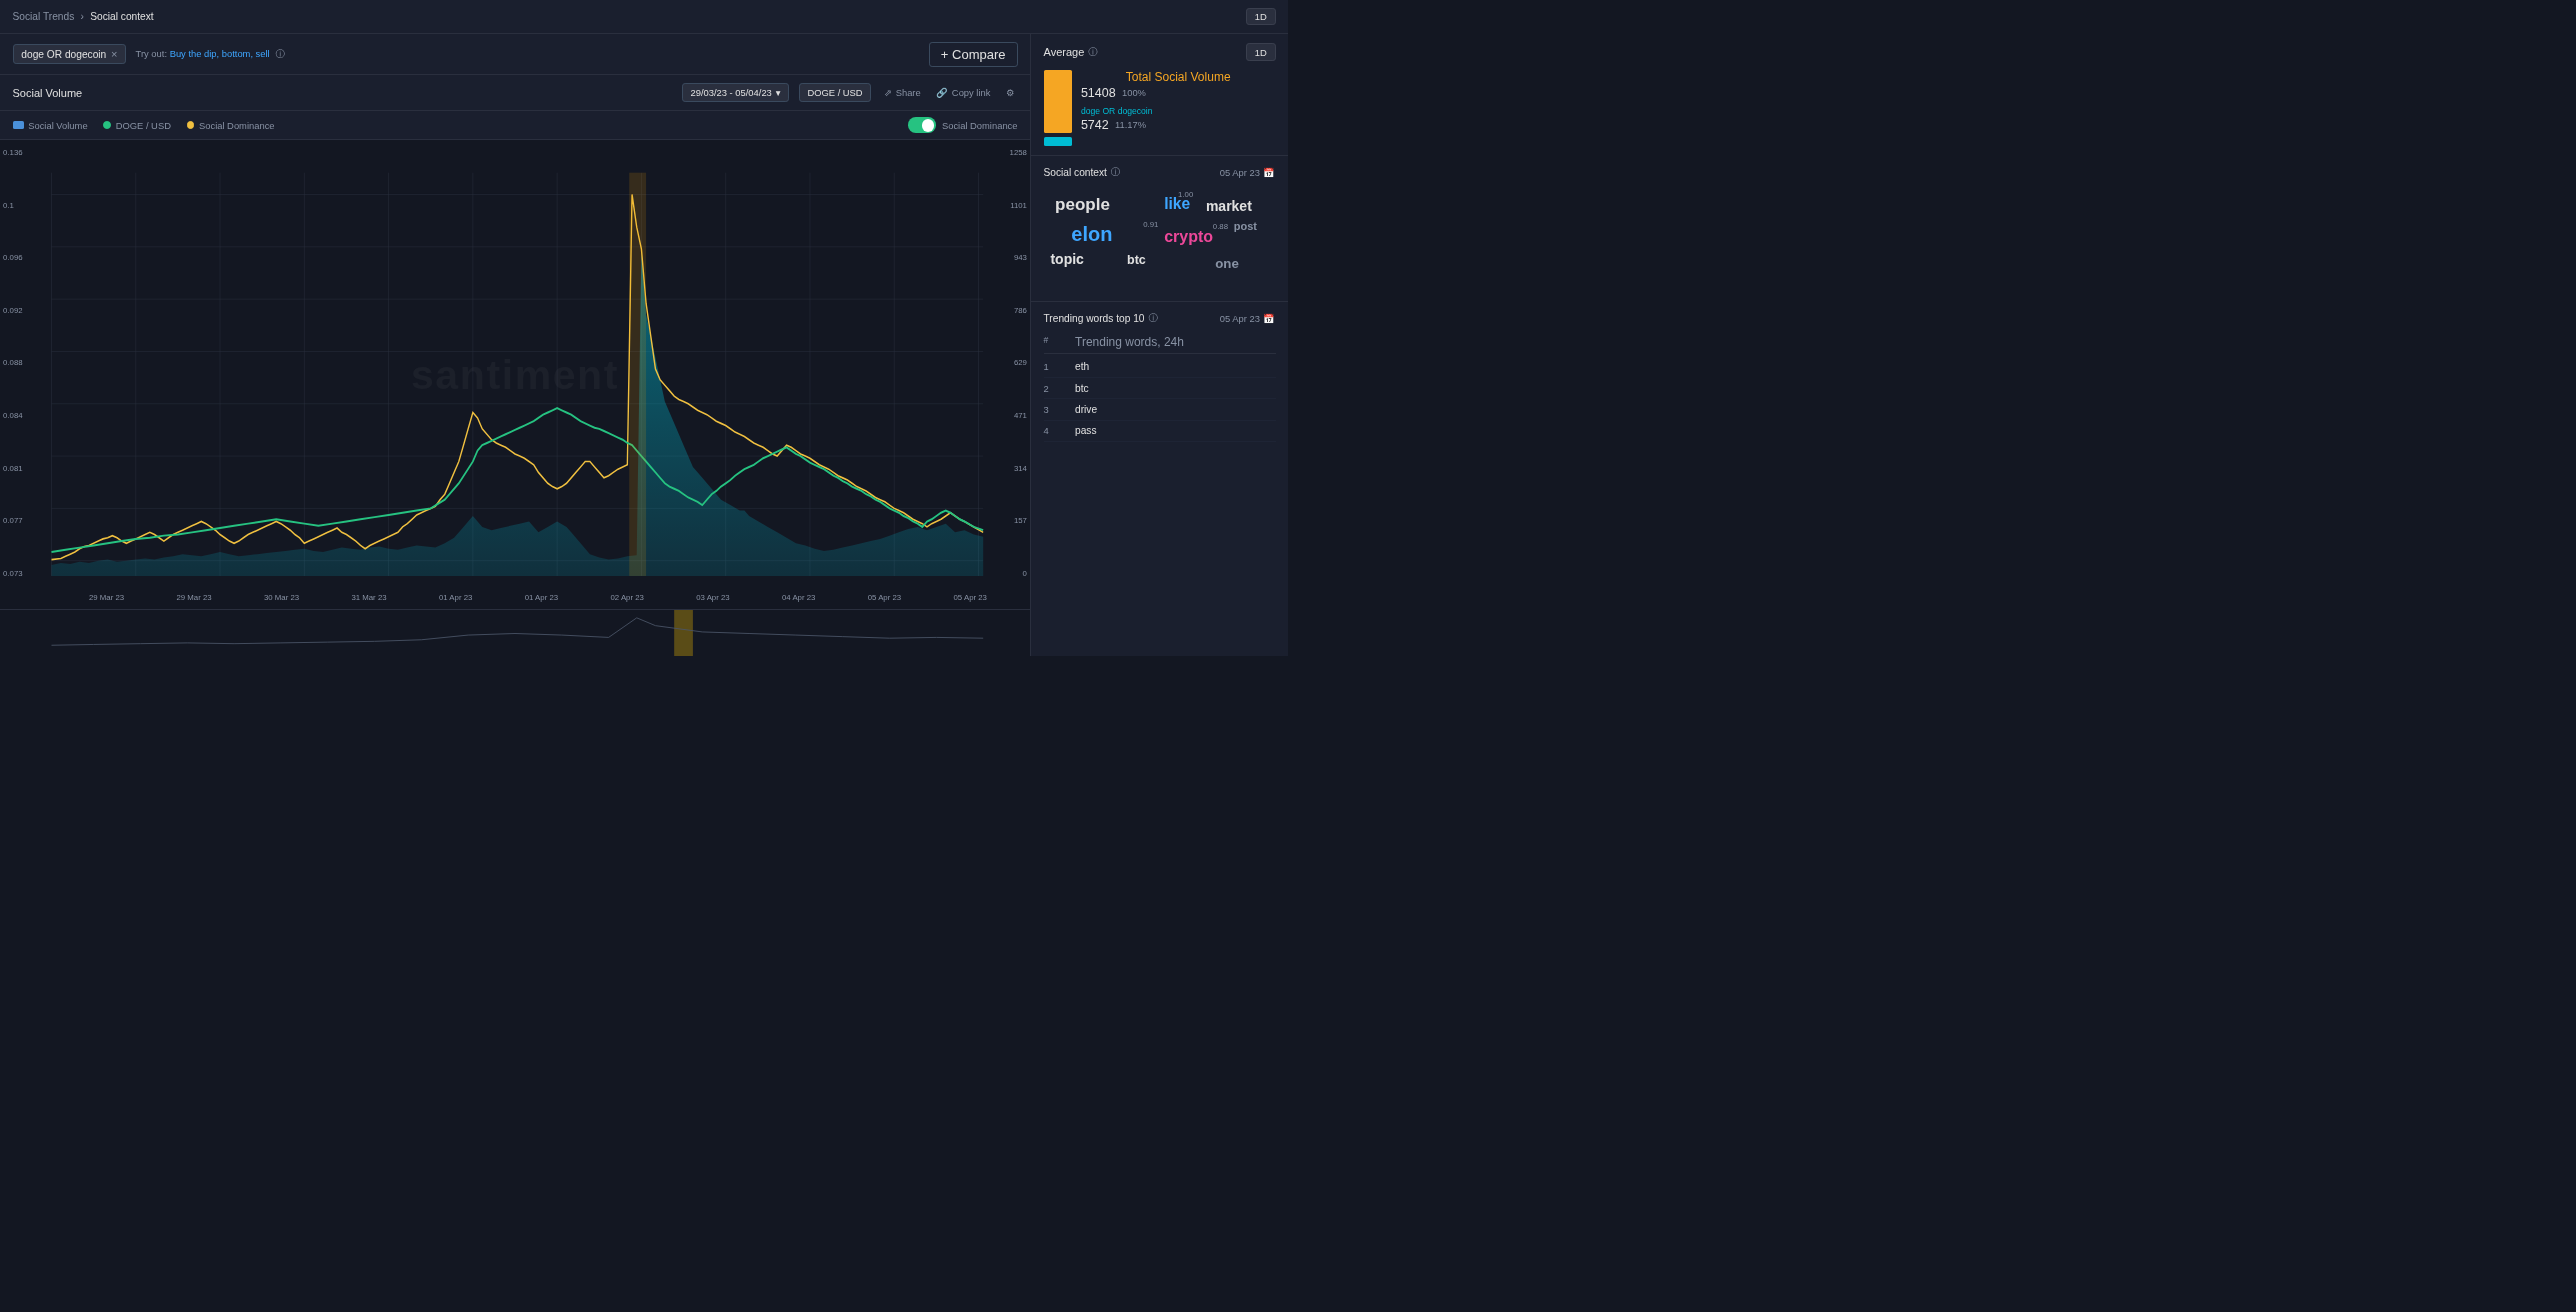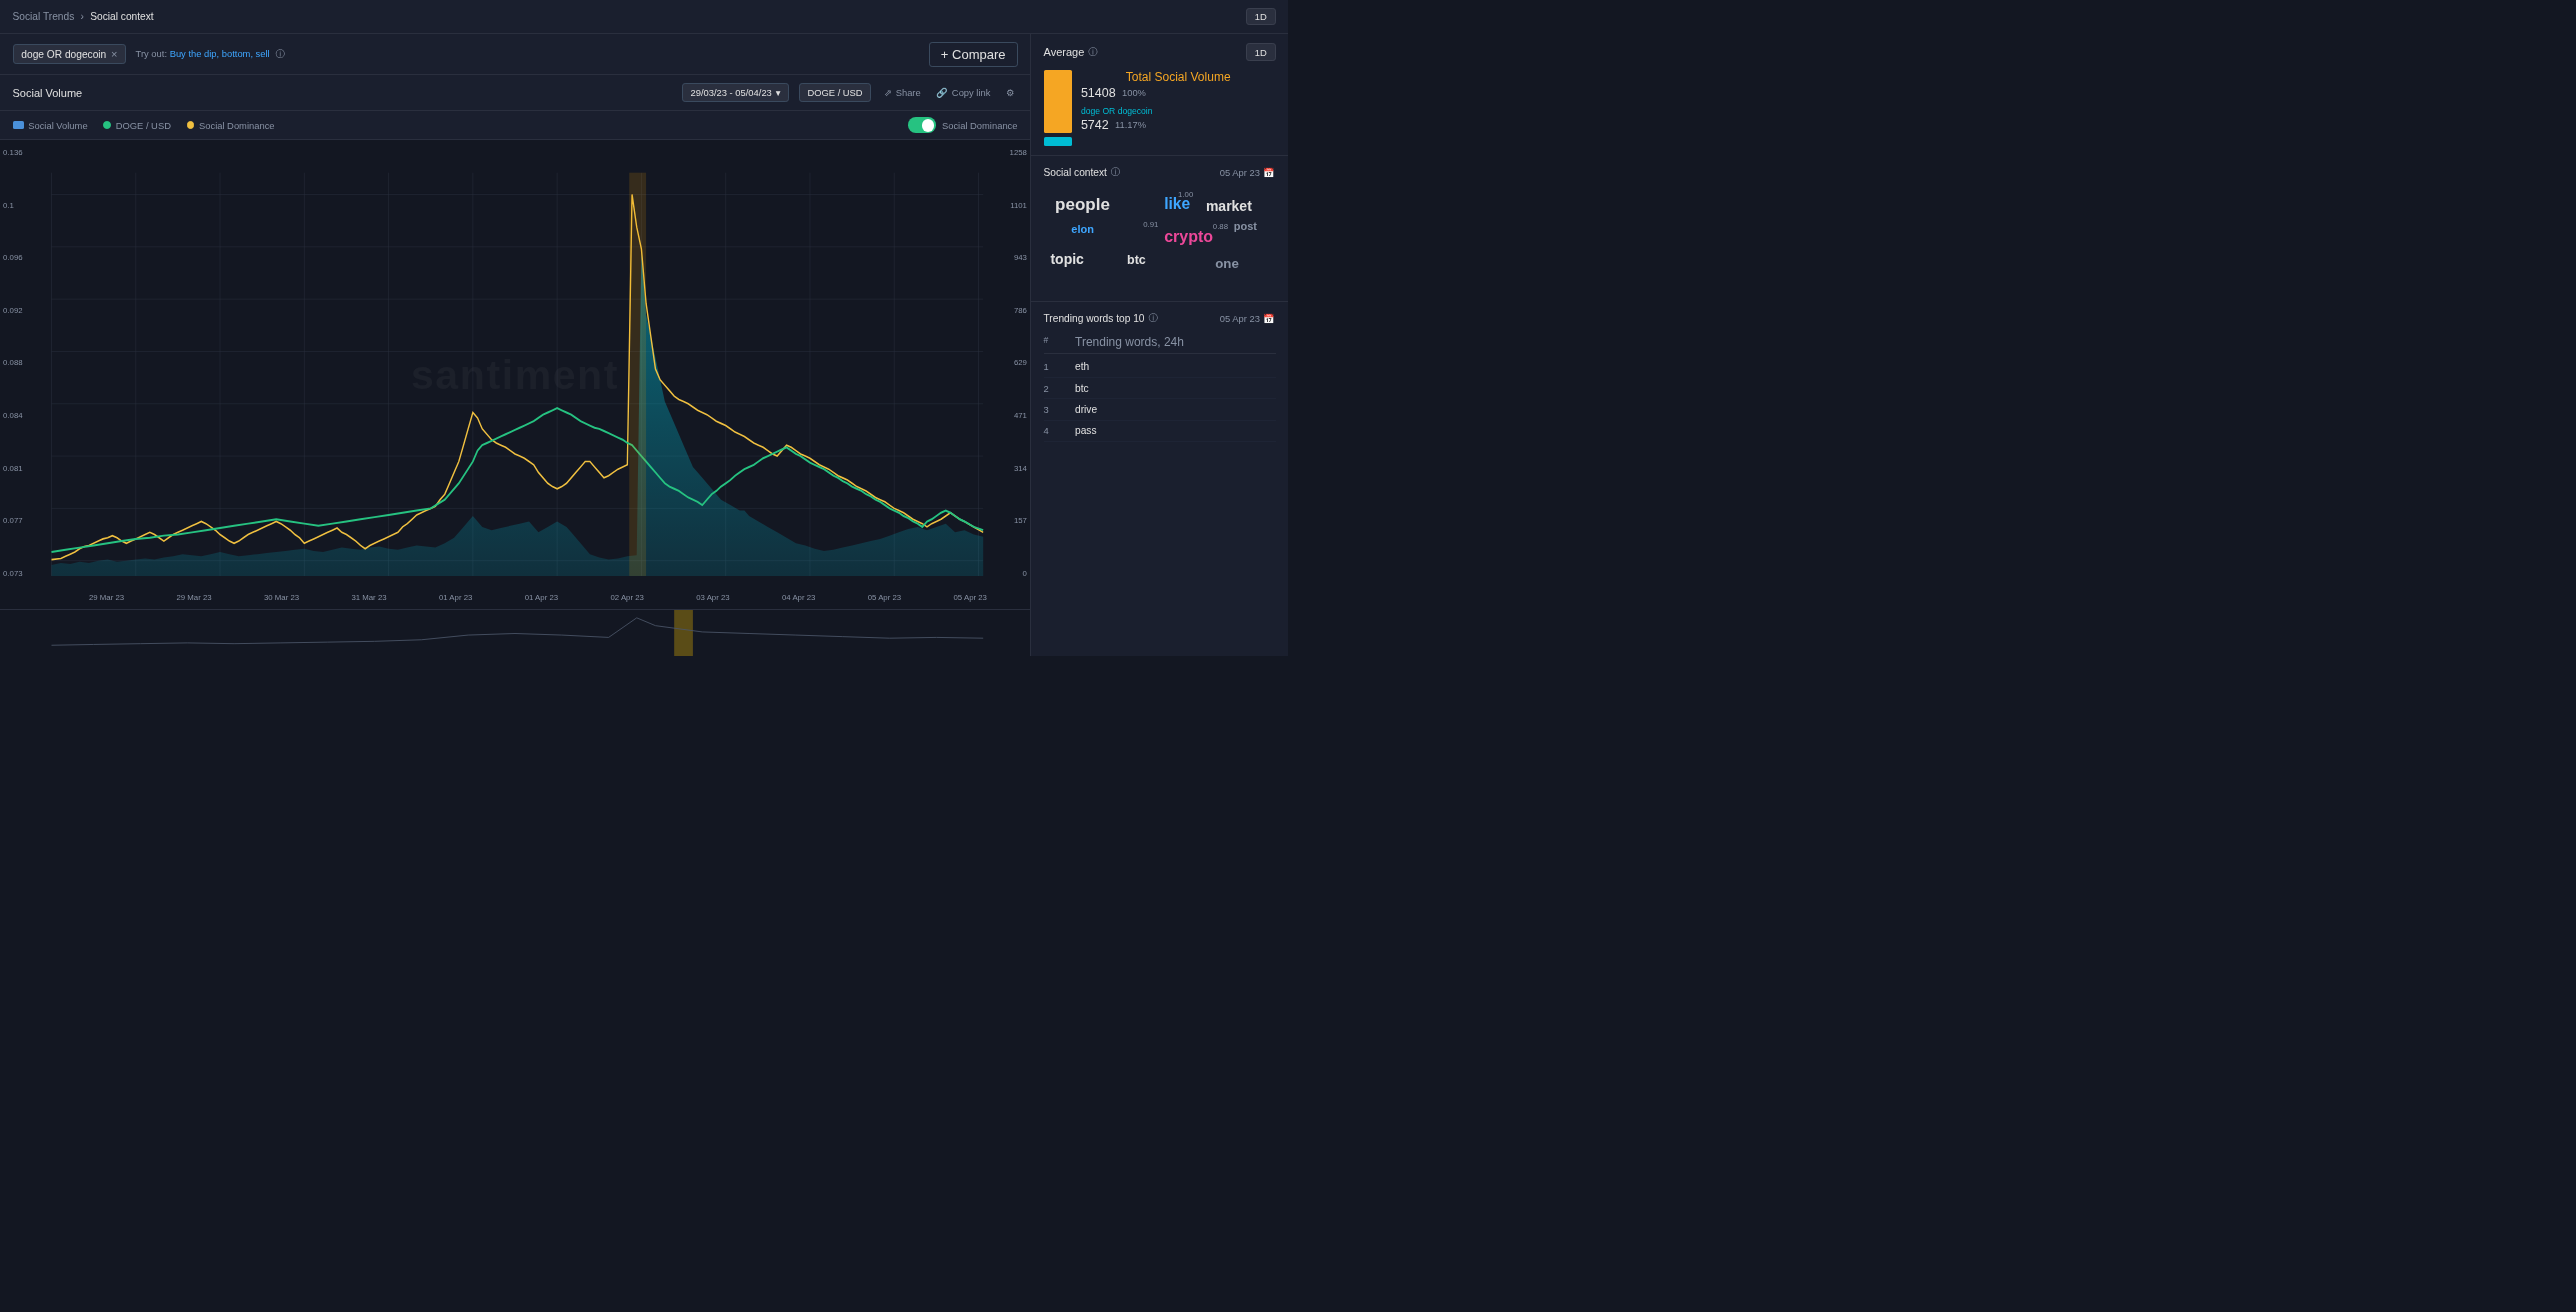--- a/index.html
+++ b/index.html
@@ -732,21 +732,21 @@
             <span class="cal-icon">📅</span>
           </div>
         </div>
 
         <div class="word-cloud">
           <span style="position:absolute;left:5%;top:5%;font-size:17px;font-weight:700;color:#e0e0e0;">people</span>
           <span style="position:absolute;left:58%;top:0%;font-size:7.8px;color:#8892a4;">1.00</span>
           <span style="position:absolute;left:52%;top:5%;font-size:15.6px;font-weight:700;color:#3ea6ff;">like</span>
           <span style="position:absolute;left:70%;top:8%;font-size:14px;font-weight:700;color:#e0e0e0;">market</span>
           <span style="position:absolute;left:43%;top:30%;font-size:7.8px;color:#8892a4;">0.91</span>
-          <span style="position:absolute;left:12%;top:33%;font-size:11px;font-weight:700;color:#3ea6ff;">elon</span>
+          <span style="position:absolute;left:12%;top:33%;font-size:20px;font-weight:700;color:#3ea6ff;">elon</span>
           <span style="position:absolute;left:73%;top:32%;font-size:7.8px;color:#8892a4;">0.88</span>
           <span style="position:absolute;left:52%;top:38%;font-size:16px;font-weight:700;color:#ec4899;">crypto</span>
           <span style="position:absolute;left:82%;top:30%;font-size:11px;font-weight:600;color:#8892a4;">post</span>
           <span style="position:absolute;left:3%;top:60%;font-size:14px;font-weight:700;color:#e0e0e0;">topic</span>
           <span style="position:absolute;left:36%;top:62%;font-size:12.5px;font-weight:700;color:#e0e0e0;">btc</span>
           <span style="position:absolute;left:74%;top:65%;font-size:13.3px;font-weight:600;color:#8892a4;">one</span>
         </div>
       </div>
 
       <div class="trending-section">

